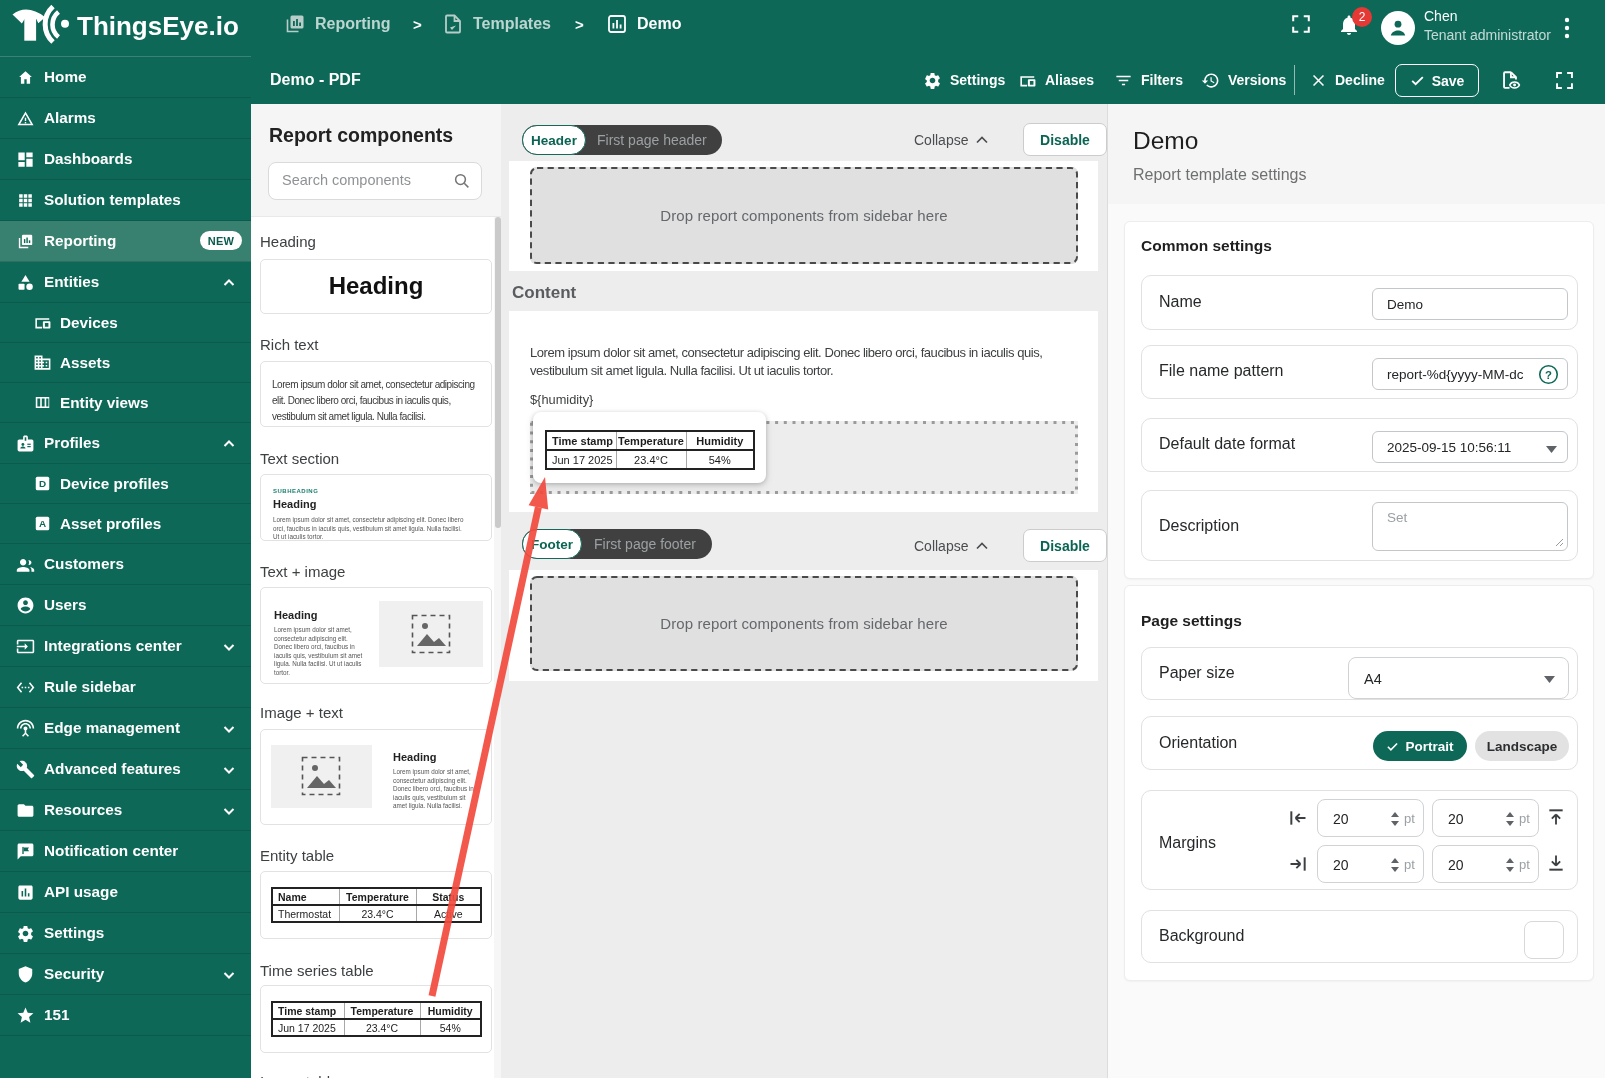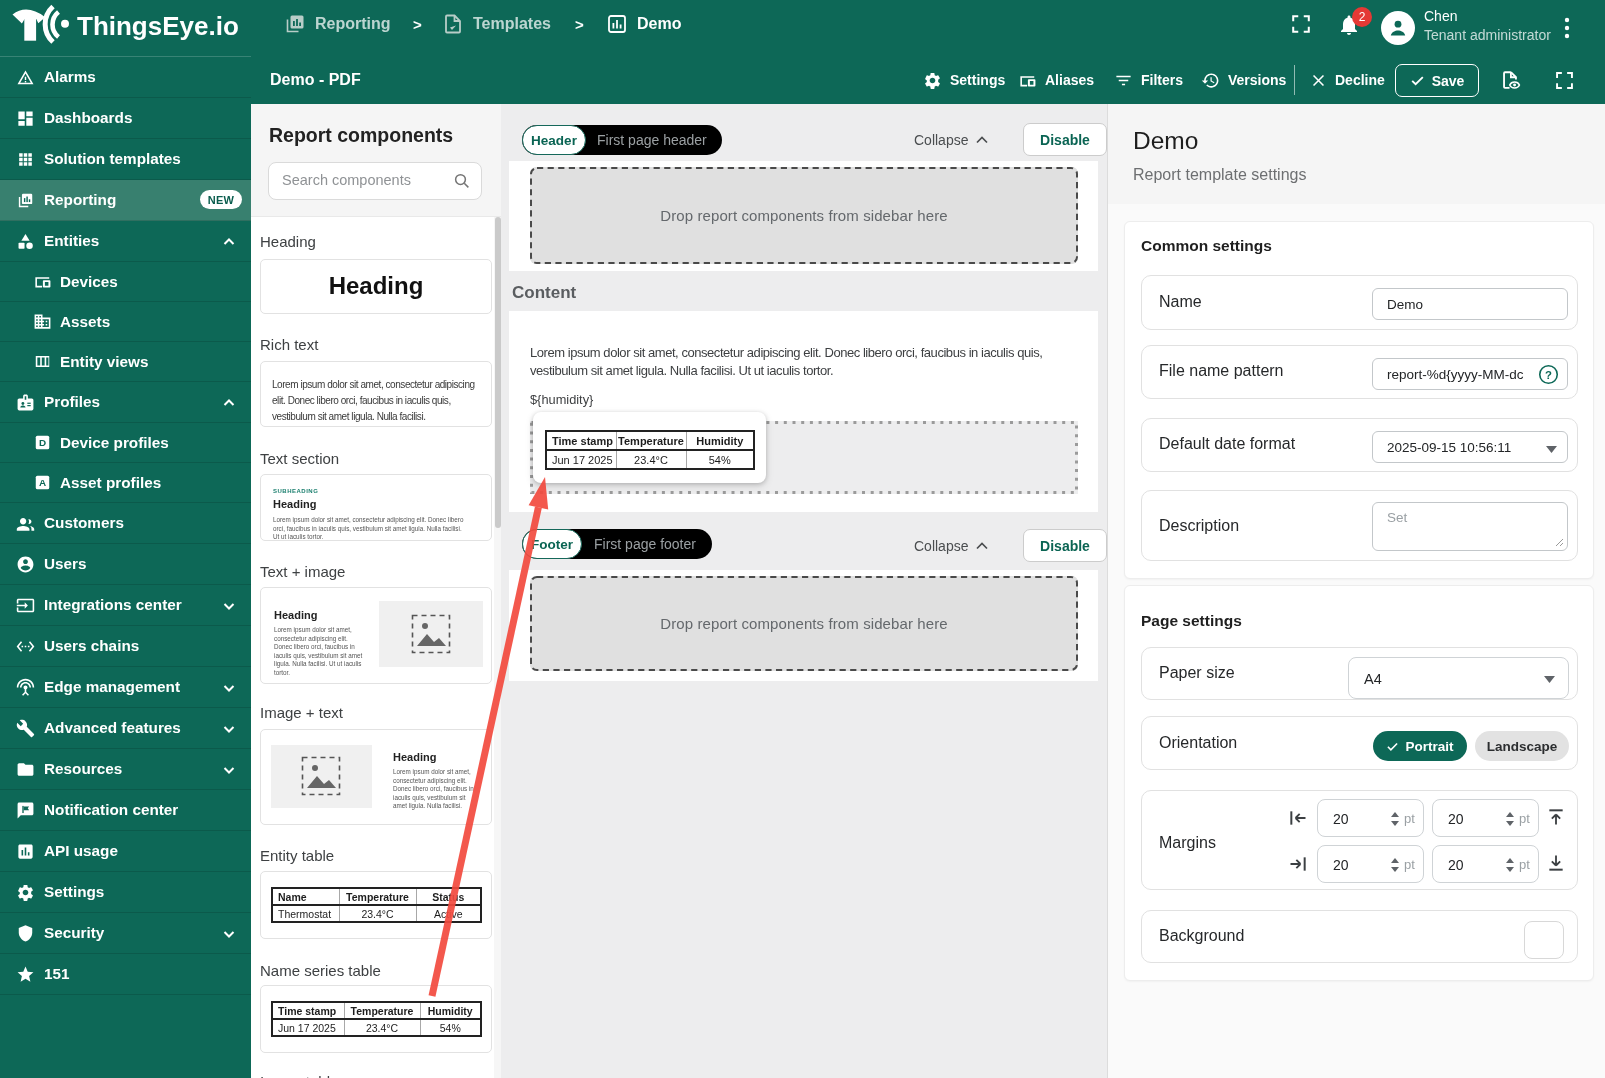--- a/index.html
+++ b/index.html
@@ -41,21 +41,21 @@
   #lsc-track { position:absolute; left:243px; top:113px; width:8px; height:861px; background:#f6f6f6; }
   #lsc-thumb { position:absolute; left:244px; top:113px; width:6px; height:311px; background:#cacaca; border-radius:3px; }
   table.ptab { border-collapse:collapse; font-size:10.5px; color:#1d1d1d; table-layout:fixed; }
   table.ptab td { border-left:1px solid #a8a8a8; border-right:1px solid #a8a8a8; border-top:2px solid #222; border-bottom:2px solid #222; text-align:center; overflow:hidden; white-space:nowrap; }
   table.ptab td:first-child { border-left:2px solid #222; }
   table.ptab td:last-child { border-right:2px solid #222; }
   
   #canvas { position:absolute; left:501px; top:104px; width:606px; height:974px; background:#ededee; z-index:3; }
   .wsec { position:absolute; left:8px; width:589px; background:#fff; }
   .dropzone { position:absolute; border-radius:6px; background:#e0e0e0; color:#64686c; font-size:15px; display:flex; align-items:center; justify-content:center; letter-spacing:0.1px; }
-  .graypill { position:absolute; height:30px; background:#000000; border-radius:15px; }
+  .graypill { position:absolute; height:30px; background:#404040; border-radius:15px; }
   .graypill .ph { color:#9ba0a3; font-size:14px; position:absolute; top:7px; }
   .mainpill { position:absolute; left:0px; top:0px; height:30px; background:#fff; border:1.8px solid #15685a; border-radius:15px; color:var(--tealtx); font-size:13.5px; font-weight:700; display:flex; align-items:center; justify-content:center; }
   .disbtn { position:absolute; width:84px; height:33px; background:#fff; border:1px solid #cccccc; border-radius:7px; color:var(--tealtx); font-size:14px; font-weight:700; display:flex; align-items:center; justify-content:center;margin-left:8px; }
   .collapse { position:absolute; color:#4a4d4f; font-size:14px; font-weight:500; display:flex; align-items:center; gap:6px; }
   
   #rpanel { position:absolute; left:1107px; top:104px; width:498px; height:974px; background:#fafafa; border-left:1px solid #dcdcdc; z-index:3; }
   #rphead { position:absolute; left:0; top:0; width:100%; height:100px; background:#f5f5f5; }
   #rphead h1 { position:absolute; left:25px; top:23px; font-size:24.5px; font-weight:400; color:#1e1e1e; }
   #rphead div { position:absolute; left:25px; top:62px; font-size:16px; color:#6d6f71; }
   .rcard { position:absolute; left:16px; width:470px; background:#fff; border:1px solid #ededed; border-radius:6px; box-shadow:0 1px 2px rgba(0,0,0,0.04); }
@@ -120,20 +120,26 @@
     <div id="tr-role">Tenant administrator</div>
 <svg class="abs" style="left:1560px;top:16px" width="14" height="24" viewBox="0 0 14 24">
       <circle cx="7" cy="4" r="2.2" fill="#fff"></circle>
       <circle cx="7" cy="12" r="2.2" fill="#fff"></circle>
       <circle cx="7" cy="20" r="2.2" fill="#fff"></circle>
     </svg>
 </div>
 <div id="sidebar">
 <div class="mi">
       <svg class="ic" width="24" height="24" viewBox="0 0 24 24">
+        <path fill="#fff" d="M12 4.2l8 7.3h-2.2v8.3h-4.3v-5.6h-3v5.6H6.2v-8.3H4z"></path>
+      </svg>
+      <span class="lb">Home</span>
+    </div>
+<div class="mi">
+      <svg class="ic" width="24" height="24" viewBox="0 0 24 24">
         <path fill="#fff" d="M12 3.2L1.9 20.4h20.2L12 3.2zm0 3.9l6.7 11.4H5.3L12 7.1z"></path>
         <rect x="11.1" y="11" width="1.8" height="4.2" fill="#fff"></rect>
         <rect x="11.1" y="16.4" width="1.8" height="1.8" fill="#fff"></rect>
       </svg>
       <span class="lb">Alarms</span>
     </div>
 <div class="mi">
       <svg class="ic" width="24" height="24" viewBox="0 0 24 24">
         <path fill="#fff" d="M3 13h8V3H3zm0 8h8v-6H3zm10 0h8V11h-8zm0-18v6h8V3z"></path>
       </svg>
@@ -230,21 +236,21 @@
       </svg>
       <span class="lb">Integrations center</span>
       <svg class="chev" width="14" height="14" viewBox="0 0 14 14">
         <polyline points="2.5,5 7,9.5 11.5,5" fill="none" stroke="#fff" stroke-width="2"></polyline>
       </svg>
     </div>
 <div class="mi">
       <svg class="ic" width="24" height="24" viewBox="0 0 24 24">
         <path fill="#fff" d="M7.77 6.76L6.23 5.48.82 12l5.41 6.52 1.54-1.28L3.42 12l4.35-5.24zM7 13h2v-2H7v2zm10-2h-2v2h2v-2zm-6 2h2v-2h-2v2zm6.77-7.52l-1.54 1.28L20.58 12l-4.35 5.24 1.54 1.28L23.18 12l-5.41-6.52z"></path>
       </svg>
-      <span class="lb">Users chains</span>
+      <span class="lb">Rule sidebar</span>
     </div>
 <div class="mi">
       <svg class="ic" width="24" height="24" viewBox="0 0 24 24">
         <path fill="#fff" d="M12 5c-3.87 0-7 3.13-7 7h2c0-2.76 2.24-5 5-5s5 2.24 5 5h2c0-3.87-3.13-7-7-7zm1 9.29c.88-.39 1.5-1.26 1.5-2.29 0-1.38-1.12-2.5-2.5-2.5S9.5 10.62 9.5 12c0 1.02.62 1.9 1.5 2.29v3.3L7.59 21 9 22.41l3-3 3 3L16.41 21 13 17.59v-3.3zM12 1C5.93 1 1 5.93 1 12h2c0-4.97 4.03-9 9-9s9 4.03 9 9h2c0-6.07-4.93-11-11-11z"></path>
       </svg>
       <span class="lb">Edge management</span>
       <svg class="chev" width="14" height="14" viewBox="0 0 14 14">
         <polyline points="2.5,5 7,9.5 11.5,5" fill="none" stroke="#fff" stroke-width="2"></polyline>
       </svg>
     </div>
@@ -410,21 +416,21 @@
             <td>Status</td>
           </tr>
           <tr>
             <td style="height:17px;text-align:left;padding-left:5px;">Thermostat</td>
             <td>23.4°C</td>
             <td>Active</td>
           </tr>
         </tbody>
       </table>
     </div>
-<div class="clabel" style="top:858px;">Name series table</div>
+<div class="clabel" style="top:858px;">Time series table</div>
 <div class="ccard" style="top:881px;height:68px;">
       <table class="ptab" style="position:absolute;left:10px;top:15px;width:211px;">
         <tbody>
           <tr style="font-weight:bold;">
             <td style="width:72px;height:17px;text-align:left;padding-left:5px;">Time stamp</td>
             <td style="width:76px;">Temperature</td>
             <td>Humidity</td>
           </tr>
           <tr>
             <td style="height:17px;text-align:left;padding-left:5px;">Jun 17 2025</td>

